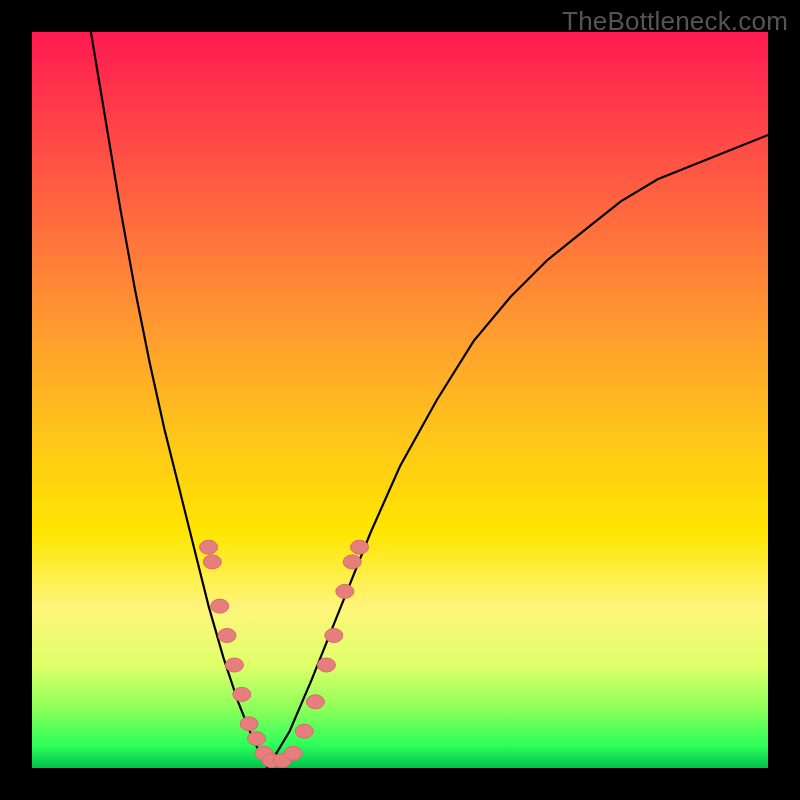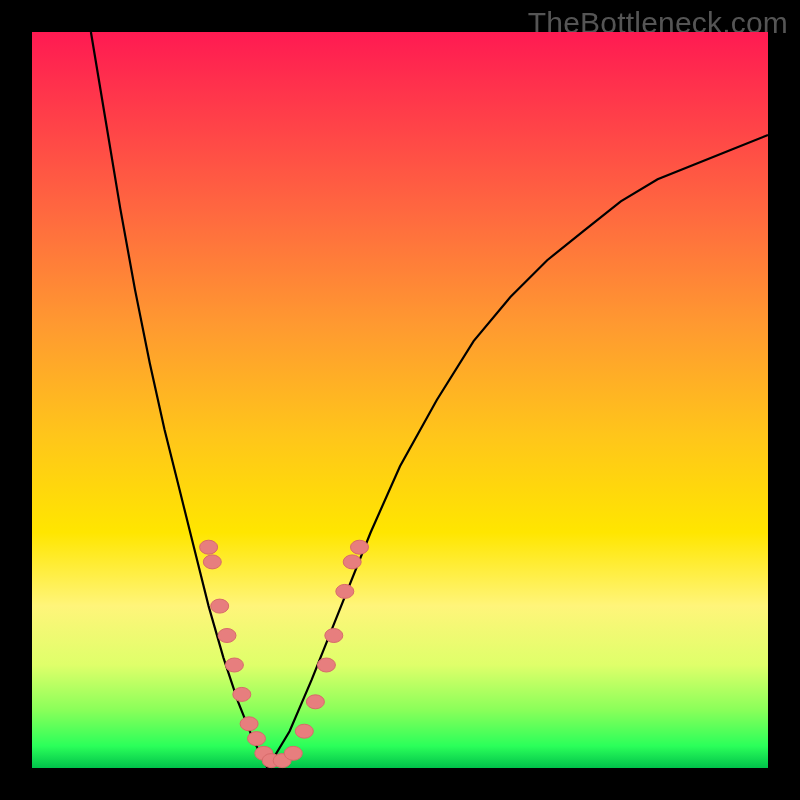--- a/index.html
+++ b/index.html
@@ -36,21 +36,21 @@
       #8cff5a 92%,
       #2bff5a 97%,
       #00c24a 100%
     );
   }
   .watermark {
     position: absolute;
     top: 6px;
     right: 12px;
     color: #555;
-    font-size: 30px;
+    font-size: 26px;
     font-weight: 400;
     letter-spacing: 0.2px;
     user-select: none;
     text-align: right;
   }
   svg.curve {
     position: absolute;
     left: 0;
     top: 0;
     width: 736px;

